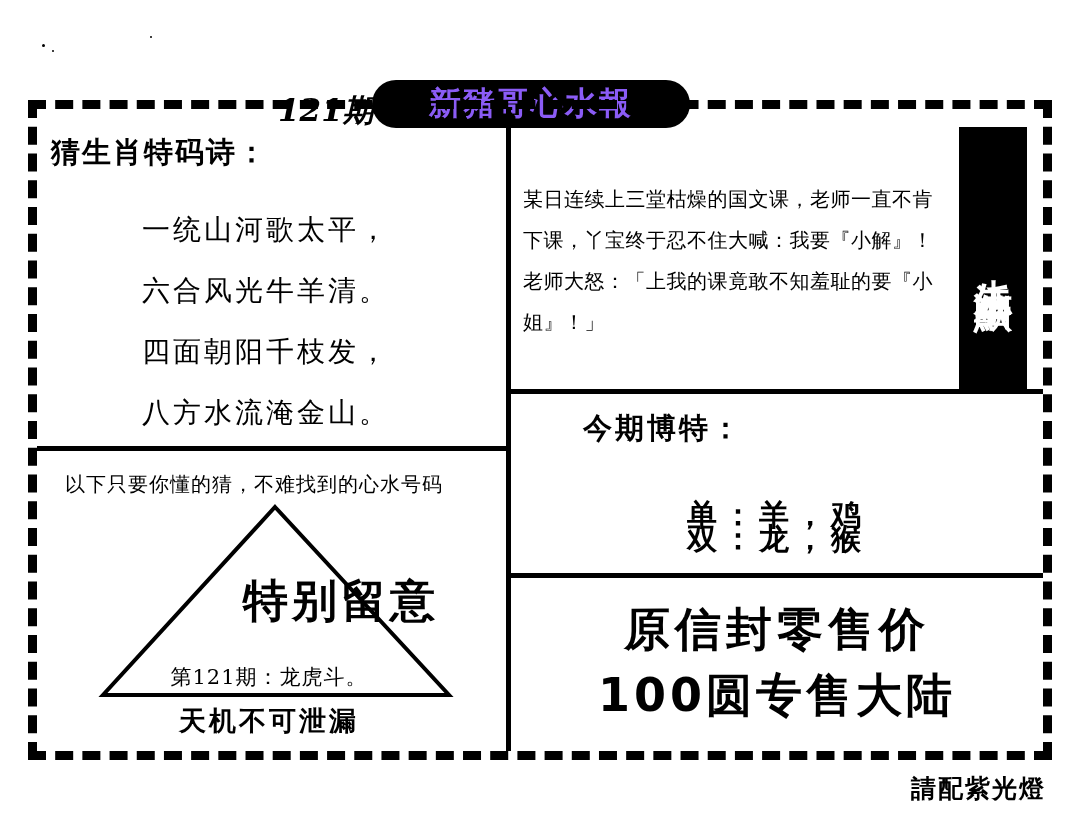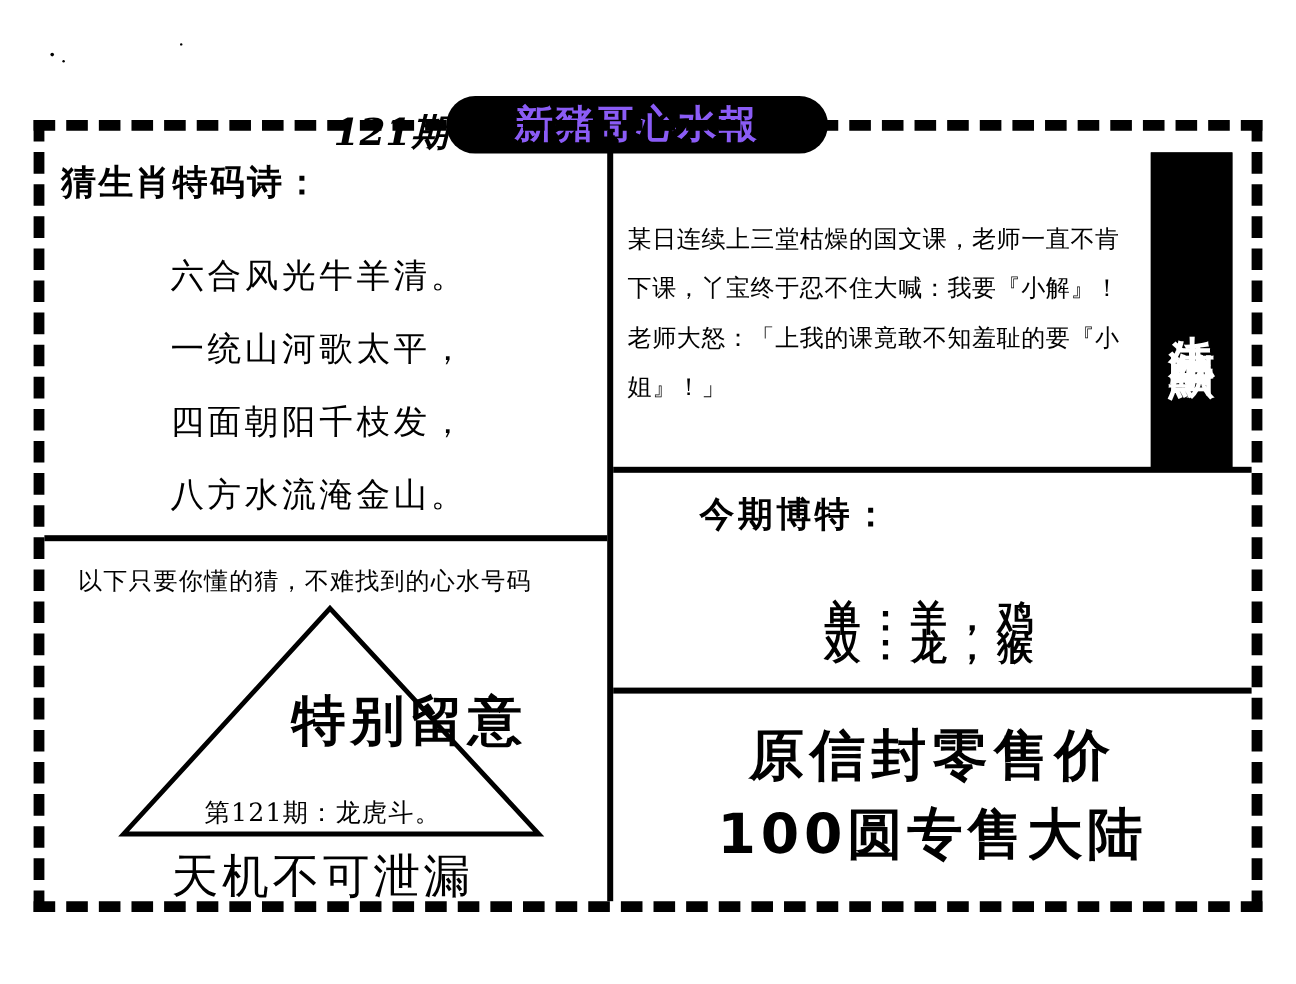--- a/index.html
+++ b/index.html
@@ -182,22 +182,22 @@
     font-family: "DejaVu Serif", "Liberation Serif", serif;
     letter-spacing: 1px;
     white-space: nowrap;
   }
   .secret-line {
     position: absolute;
     left: 52px;
     top: 594px;
     width: 360px;
     text-align: center;
-    font-size: 39px;
-    font-weight: normal;
+    font-size: 27px;
+    font-weight: bold;
     letter-spacing: 3px;
     font-family: "DejaVu Sans", "Liberation Sans", sans-serif;
     white-space: nowrap;
   }
 
   
   .right-col {
     position: absolute;
     left: 474px;
     top: 0;
@@ -337,22 +337,22 @@
 
   <div class="inner">
 
     <div class="v-divider"></div>
 
     <div class="left-col">
 
       <div class="poem-heading">猜生肖特码诗：</div>
 
       <div class="poem-lines">
+        <div class="poem-line">一统山河歌太平，</div>
         <div class="poem-line">六合风光牛羊清。</div>
-        <div class="poem-line">一统山河歌太平，</div>
         <div class="poem-line">四面朝阳千枝发，</div>
         <div class="poem-line">八方水流淹金山。</div>
       </div>
 
       <div class="h-divider-left"></div>
 
       <div class="hint-line">以下只要你懂的猜，不难找到的心水号码</div>
 
       <div class="triangle-box">
         <svg width="360" height="200" viewBox="0 0 360 200">
@@ -380,14 +380,15 @@
       <div class="bote-row r2">双：龙，猴</div>
 
       <div class="h-divider-right-2"></div>
 
       <div class="price-line1">原信封零售价</div>
       <div class="price-line2">100圆专售大陆</div>
     </div>
 
   </div>
 
+  <div class="footer-note">請配紫光燈</div>
 
 </div>
 
 </body></html>

